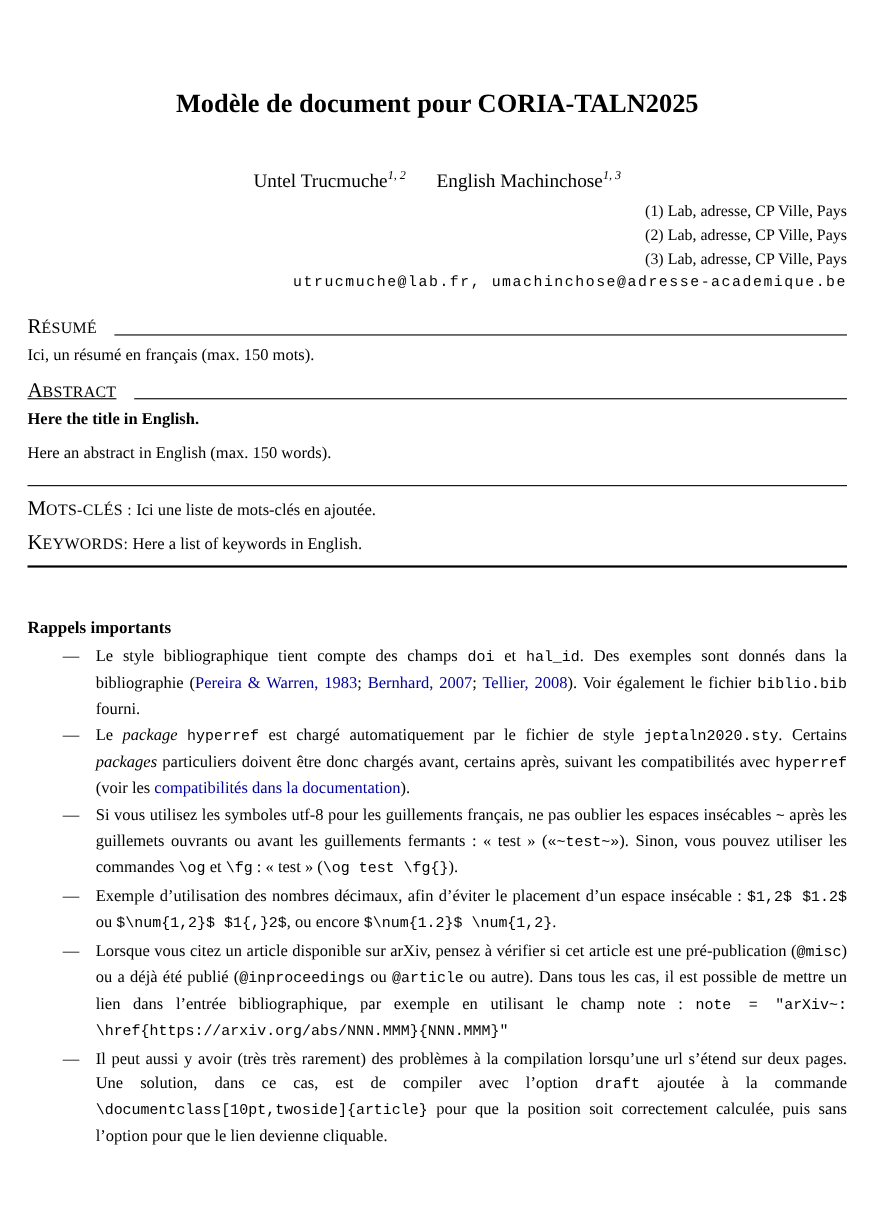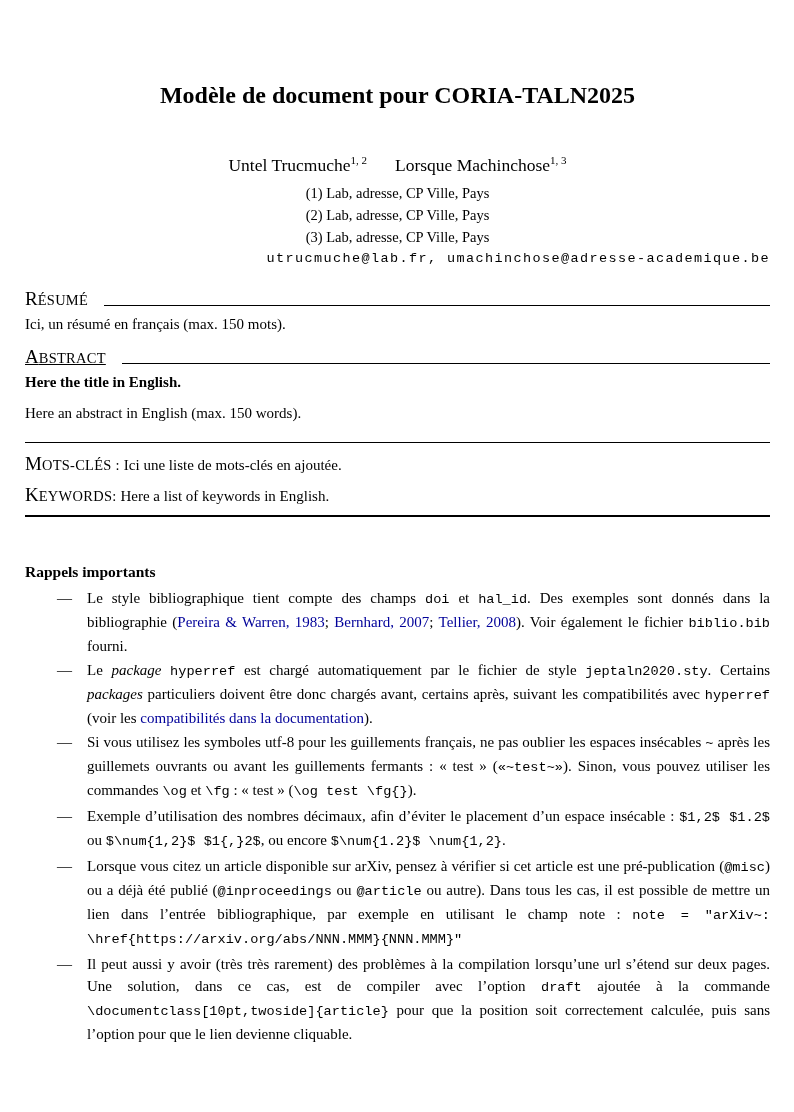--- a/index.html
+++ b/index.html
@@ -24,28 +24,28 @@
     font-weight: bold;
     line-height: 30px;
   }
   .authors {
     margin-top: 38px;
     text-align: center;
     font-size: 17.5px;
     line-height: 24px;
   }
   .author + .author { margin-left: 28px; }
-  .author sup { font-size: 11px; }
+  .author sup { font-size: 11px; font-style: italic; }
   .affiliations {
     margin-top: 5px;
     text-align: center;
     font-size: 14.5px;
     line-height: 22px;
   }
-  .affiliations p { margin: 0; }
+  .affiliations p { margin: 0; text-align: right; }
   .emails {
     margin: 0;
     text-align: right;
     font-family: "Liberation Mono", monospace;
     font-size: 13.5px;
     letter-spacing: 1.4px;
     line-height: 22px;
   }
   
   .label-row { display: flex; }
@@ -108,21 +108,21 @@
   .run-cite, .run-link { color: var(--blue, #000099); }
 </style>
 </head>
 <body>
 
 <div class="page">
 
   <h1 class="doc-title">Modèle de document pour CORIA-TALN2025</h1>
 
   <div class="authors">
-    <span class="author"><span>Untel Trucmuche</span><sup>1, 2</sup></span><span class="author"><span>Lorsque Machinchose</span><sup>1, 3</sup></span>
+    <span class="author"><span>Untel Trucmuche</span><sup>1, 2</sup></span><span class="author"><span>English Machinchose</span><sup>1, 3</sup></span>
   </div>
 
   <div class="affiliations">
     <p>(1) Lab, adresse, CP Ville, Pays</p>
     <p>(2) Lab, adresse, CP Ville, Pays</p>
     <p>(3) Lab, adresse, CP Ville, Pays</p>
   </div>
 
   <p class="emails">utrucmuche@lab.fr, umachinchose@adresse-academique.be</p>
 

